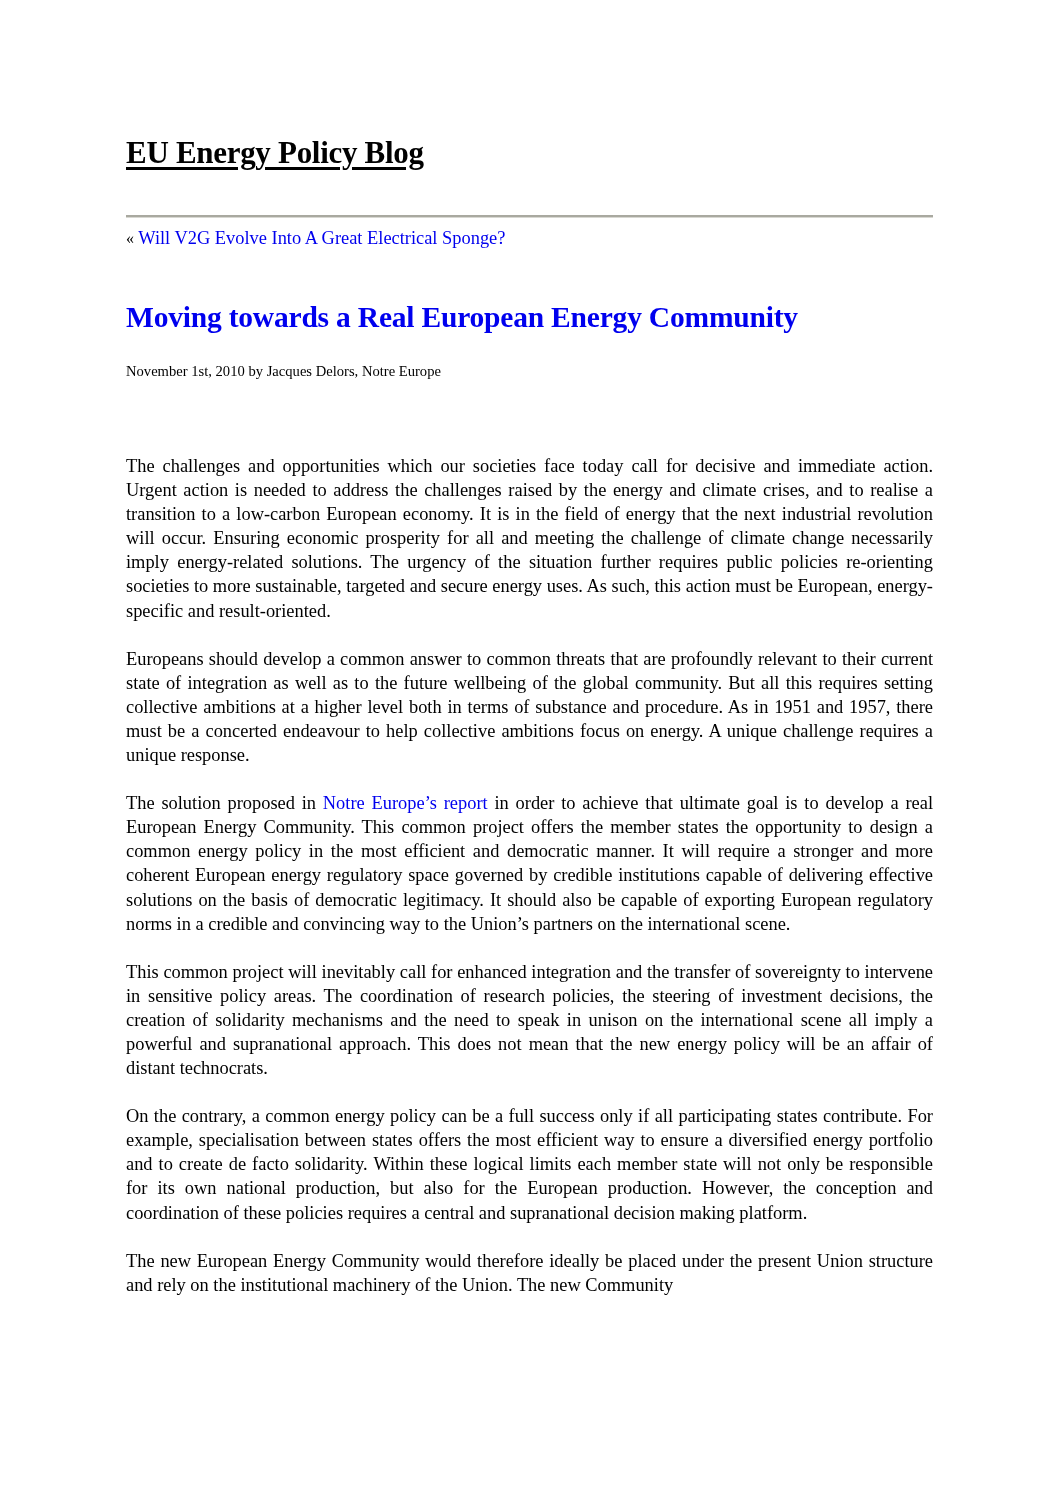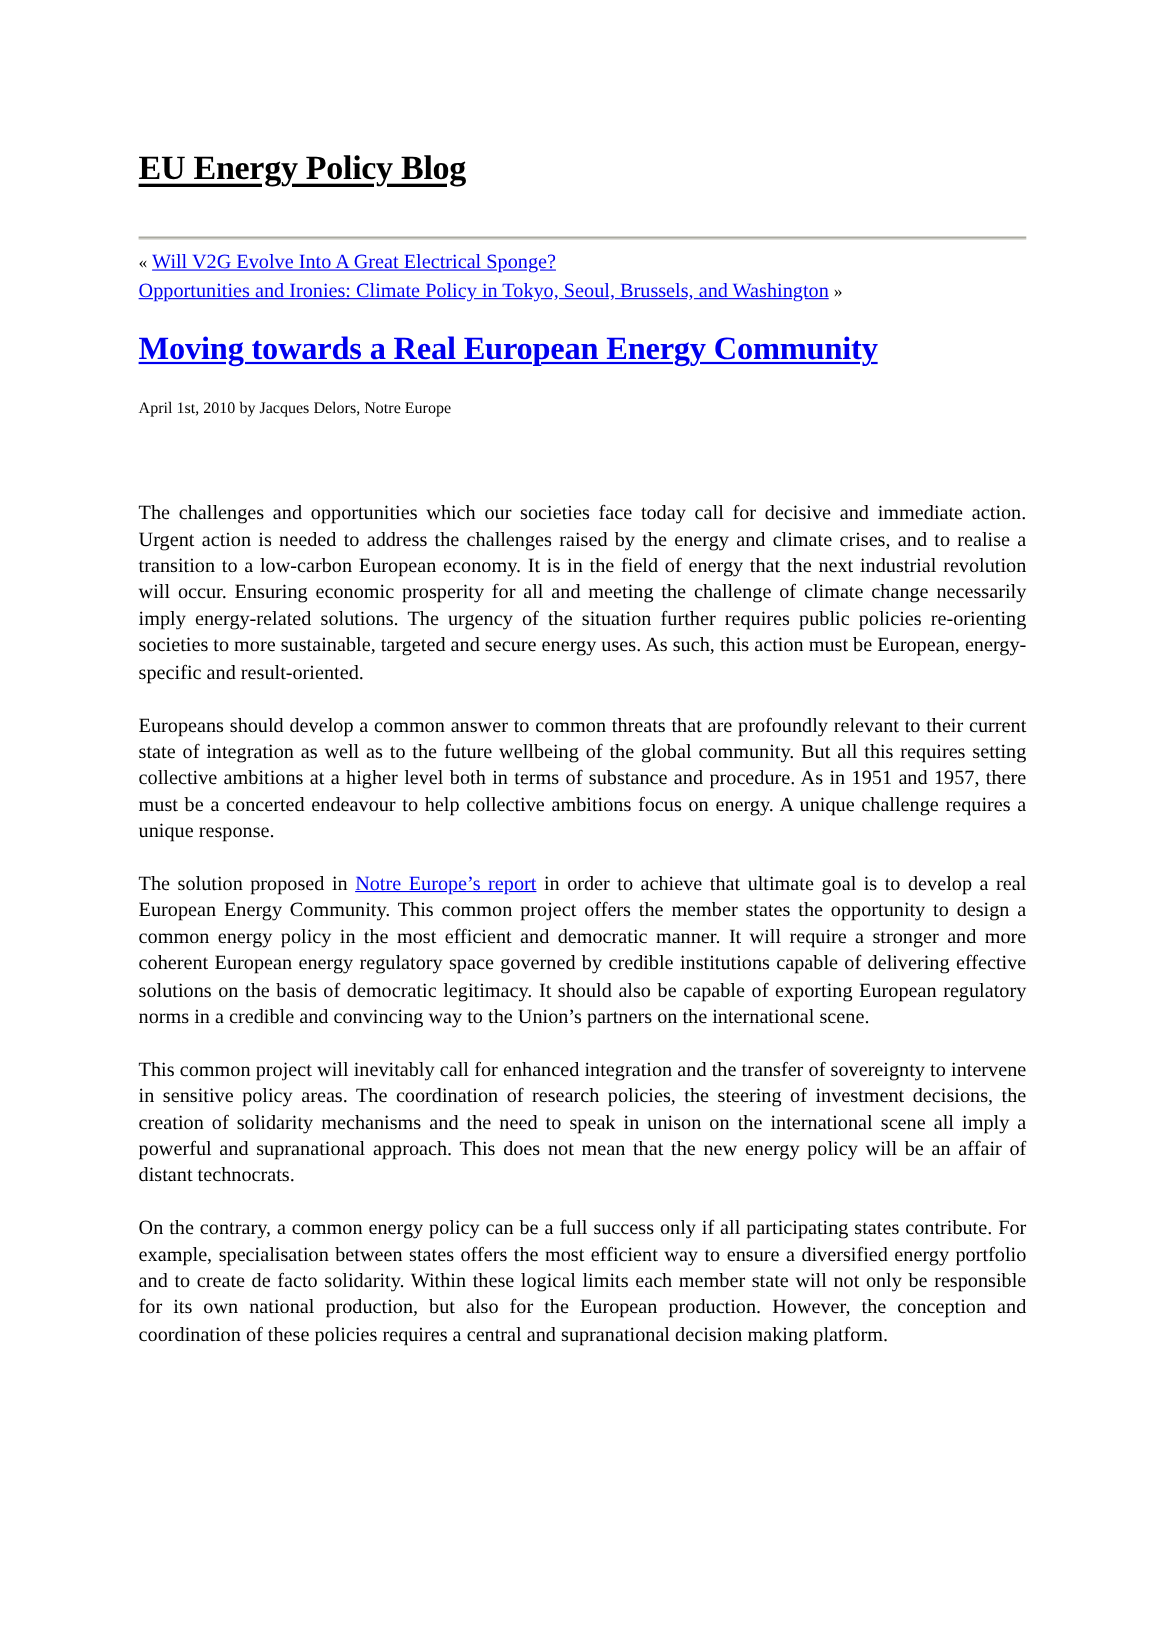--- a/index.html
+++ b/index.html
@@ -50,21 +50,20 @@
       top: 226px;
       left: 0;
       font-size: 18.4px;
       line-height: 24px;
       white-space: nowrap;
     }
     .nav-line { display: block; }
     .nav .arrow { color: #000; font-size: 16px; }
     a, .link {
       color: #0000ee;
-      text-decoration: underline;
       cursor: pointer;
       margin-top: 40px;
     }
     .post-title {
       position: absolute;
       top: 298px;
       left: 0;
       margin: 0;
       font-size: 29.5px;
       font-weight: bold;
@@ -106,33 +105,30 @@
 
   <h1 class="blog-title">EU Energy Policy Blog</h1>
 
   <div class="rule"></div>
 
   <div class="nav">
     <span class="nav-line">
       <span class="arrow">«</span>
       <a class="link">Will V2G Evolve Into A Great Electrical Sponge?</a>
     </span>
-    <span class="nav-line">
-      <a class="link">Opportunities and Ironies: Climate Policy in Tokyo, Seoul, Brussels, and Washington</a>
-      <span class="arrow">»</span>
-    </span>
   </div>
 
   <h2 class="post-title">
     <a>Moving towards a Real European Energy Community</a>
   </h2>
 
-  <div class="meta">April 1st, 2010 by Jacques Delors, Notre Europe</div>
+  <div class="meta">November 1st, 2010 by Jacques Delors, Notre Europe</div>
 
   <div class="body">
     <p>The challenges and opportunities which our societies face today call for decisive and immediate action. Urgent action is needed to address the challenges raised by the energy and climate crises, and to realise a transition to a low-carbon European economy. It is in the field of energy that the next industrial revolution will occur. Ensuring economic prosperity for all and meeting the challenge of climate change necessarily imply energy-related solutions. The urgency of the situation further requires public policies re-orienting societies to more sustainable, targeted and secure energy uses. As such, this action must be European, energy-specific and result-oriented.</p>
     <p>Europeans should develop a common answer to common threats that are profoundly relevant to their current state of integration as well as to the future wellbeing of the global community. But all this requires setting collective ambitions at a higher level both in terms of substance and procedure. As in 1951 and 1957, there must be a concerted endeavour to help collective ambitions focus on energy. A unique challenge requires a unique response.</p>
     <p><span>The solution proposed in </span><a class="link">Notre Europe’s report</a><span> in order to achieve that ultimate goal is to develop a real European Energy Community. This common project offers the member states the opportunity to design a common energy policy in the most efficient and democratic manner. It will require a stronger and more coherent European energy regulatory space governed by credible institutions capable of delivering effective solutions on the basis of democratic legitimacy. It should also be capable of exporting European regulatory norms in a credible and convincing way to the Union’s partners on the international scene.</span></p>
     <p>This common project will inevitably call for enhanced integration and the transfer of sovereignty to intervene in sensitive policy areas. The coordination of research policies, the steering of investment decisions, the creation of solidarity mechanisms and the need to speak in unison on the international scene all imply a powerful and supranational approach. This does not mean that the new energy policy will be an affair of distant technocrats.</p>
     <p>On the contrary, a common energy policy can be a full success only if all participating states contribute. For example, specialisation between states offers the most efficient way to ensure a diversified energy portfolio and to create de facto solidarity. Within these logical limits each member state will not only be responsible for its own national production, but also for the European production. However, the conception and coordination of these policies requires a central and supranational decision making platform.</p>
+    <p>The new European Energy Community would therefore ideally be placed under the present Union structure and rely on the institutional machinery of the Union. The new Community</p>
   </div>
 
 </div>
 
 </body></html>

